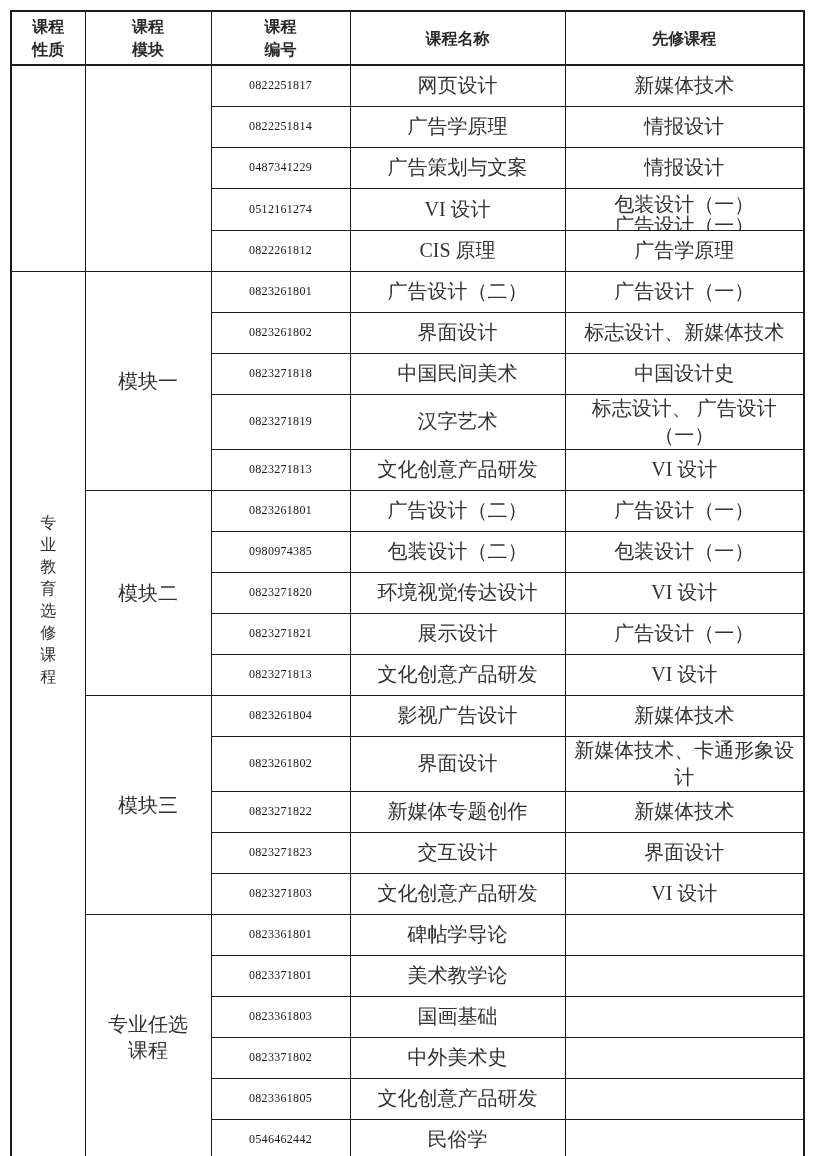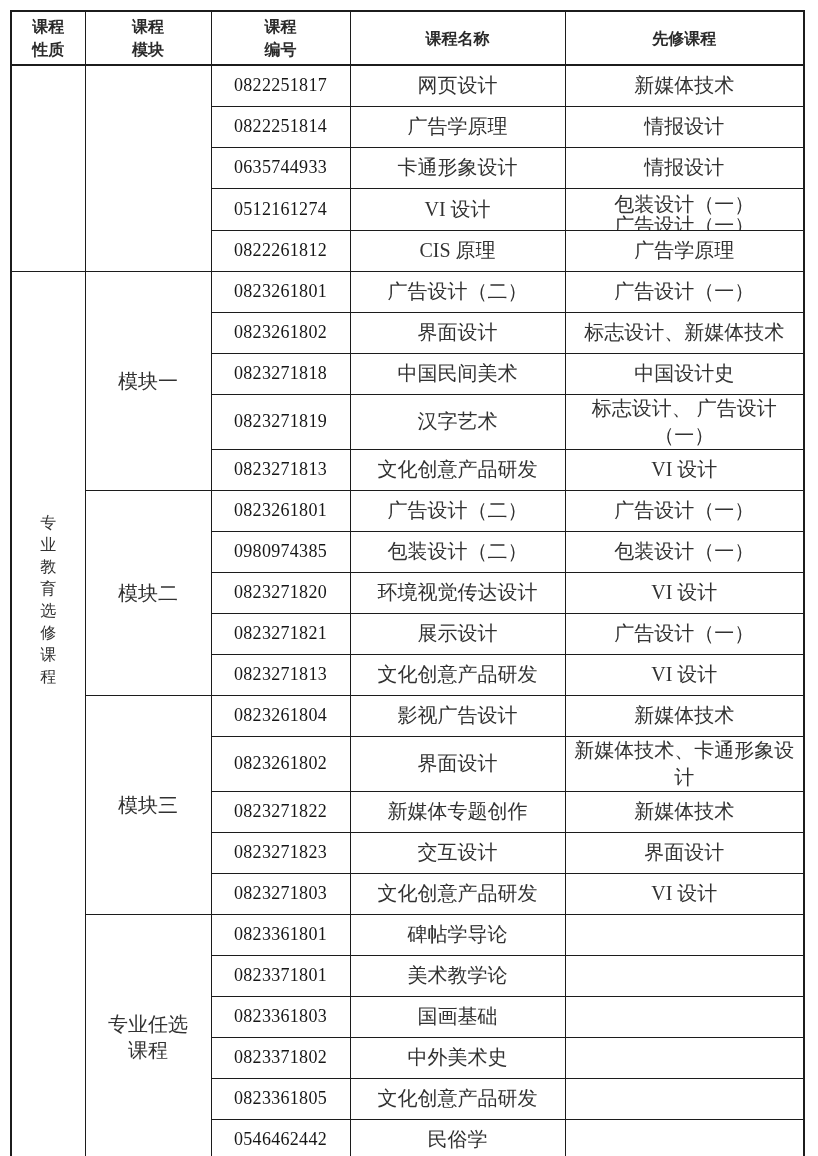--- a/index.html
+++ b/index.html
@@ -25,21 +25,21 @@
     height:52px;
     font-family:"Liberation Sans","DejaVu Sans",sans-serif;
     font-weight:bold;font-size:16px;line-height:23px;
     color:#2a2a2a;
     border-bottom:2px solid #1c1c1c;
     white-space:pre-line;
   }
   tr.data-row{height:41px;}
   td.code-cell{
     font-family:"Liberation Serif","DejaVu Serif",serif;
-    font-size:18px;color:#161616;letter-spacing:0.3px;
+    font-size:12px;color:#161616;letter-spacing:0.3px;
   }
   td.name-cell,td.prereq-cell{
     font-size:20px;color:#323232;
   }
   td.module-cell{
     font-size:20px;color:#323232;
     white-space:pre-line;line-height:26px;
   }
   td.nature-cell{vertical-align:top;}
   .vtext{
@@ -84,22 +84,22 @@
       <td class="code-cell">0822251817</td>
       <td class="name-cell">网页设计</td>
       <td class="prereq-cell">新媒体技术</td>
     </tr>
     <tr class="data-row">
       <td class="code-cell">0822251814</td>
       <td class="name-cell">广告学原理</td>
       <td class="prereq-cell">情报设计</td>
     </tr>
     <tr class="data-row">
-      <td class="code-cell">0635744933</td>
-      <td class="name-cell">卡通形象设计</td>
+      <td class="code-cell">0487341229</td>
+      <td class="name-cell">广告策划与文案</td>
       <td class="prereq-cell">情报设计</td>
     </tr>
     <tr class="data-row">
       <td class="code-cell">0512161274</td>
       <td class="name-cell">VI 设计</td>
       <td class="prereq-cell">
         <div class="clip-2line">包装设计（一）
 广告设计（一）</div>
       </td>
     </tr>

